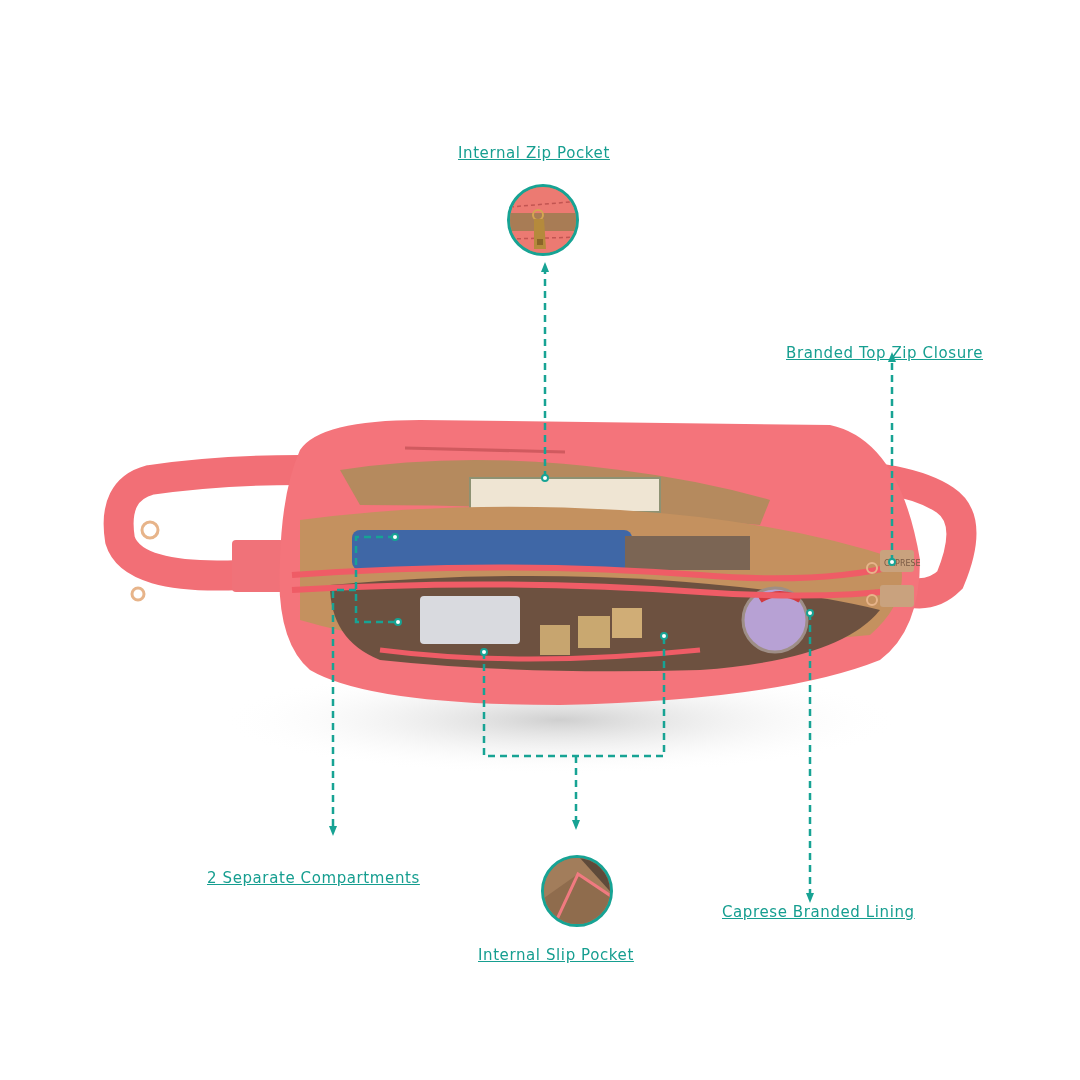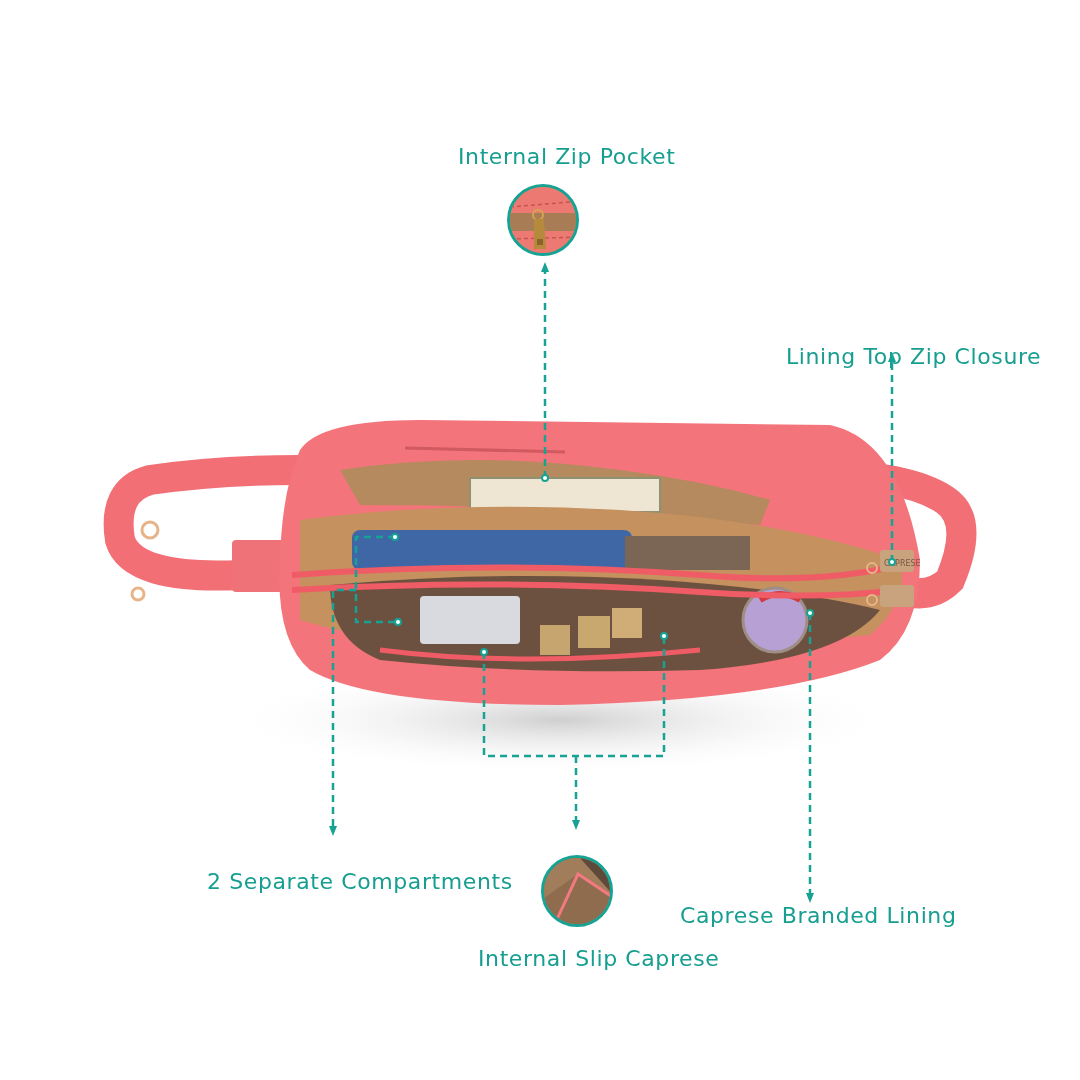--- a/index.html
+++ b/index.html
@@ -1,31 +1,31 @@
 <!DOCTYPE html>
 <html><head>
 <meta charset="utf-8">
 <style>
   html, body { margin:0; padding:0; background:#ffffff; }
   body { width:1080px; height:1080px; position:relative; overflow:hidden;
          font-family:"DejaVu Sans", sans-serif; }
-  .label { position:absolute; color:#169e90; font-size:22px; letter-spacing:0.6px;
-           white-space:nowrap; font-family:"DejaVu Sans", sans-serif; }
+  .label { position:absolute; color:#169e90; font-size:15px; letter-spacing:0.6px;
+           white-space:nowrap; font-family:"DejaVu Sans", sans-serif;text-decoration:underline; }
   .circle { position:absolute; width:72px; height:72px; border-radius:50%;
             border:3px solid #17a394; overflow:hidden; box-sizing:border-box; }
   svg.overlay { position:absolute; left:0; top:0; }
 </style>
 </head>
 <body>
 
 <div class="label" style="left:458px; top:144px;">Internal Zip Pocket</div>
-<div class="label" style="left:786px; top:344px;">Lining Top Zip Closure</div>
+<div class="label" style="left:786px; top:344px;">Branded Top Zip Closure</div>
 <div class="label" style="left:207px; top:869px;">2 Separate Compartments</div>
-<div class="label" style="left:478px; top:946px;">Internal Slip Caprese</div>
-<div class="label" style="left:680px; top:903px;">Caprese Branded Lining</div>
+<div class="label" style="left:478px; top:946px;">Internal Slip Pocket</div>
+<div class="label" style="left:722px; top:903px;">Caprese Branded Lining</div>
 
 <div class="circle" style="left:507px; top:184px; background:#b58b62;">
   <svg width="72" height="72" viewBox="0 0 72 72">
     <rect x="0" y="0" width="72" height="26" fill="#ec7a72"></rect>
     <rect x="0" y="44" width="72" height="28" fill="#ec7a72"></rect>
     <line x1="0" y1="20" x2="72" y2="14" stroke="#c25552" stroke-width="1.5" stroke-dasharray="4 3"></line>
     <line x1="0" y1="52" x2="72" y2="50" stroke="#c25552" stroke-width="1.5" stroke-dasharray="4 3"></line>
     <rect x="0" y="26" width="72" height="18" fill="#a87c55"></rect>
     <circle cx="28" cy="28" r="5" fill="none" stroke="#d4a650" stroke-width="2"></circle>
     <path d="M24 32 L34 32 L36 62 L24 62 Z" fill="#b58a3c"></path>

